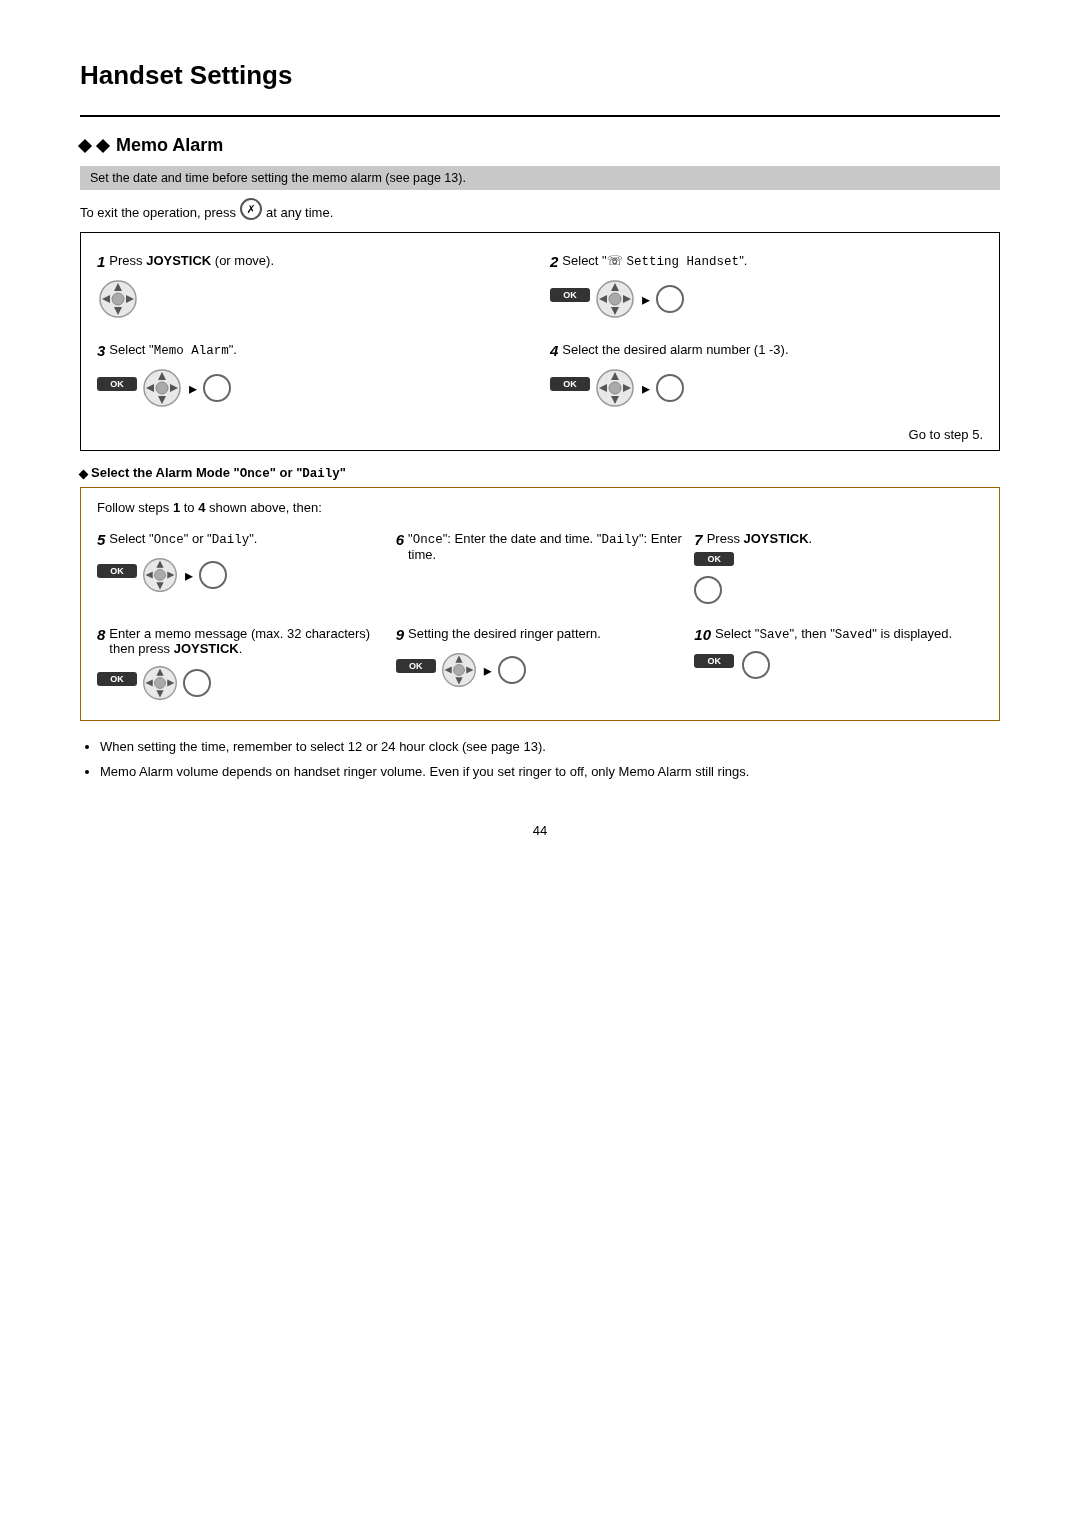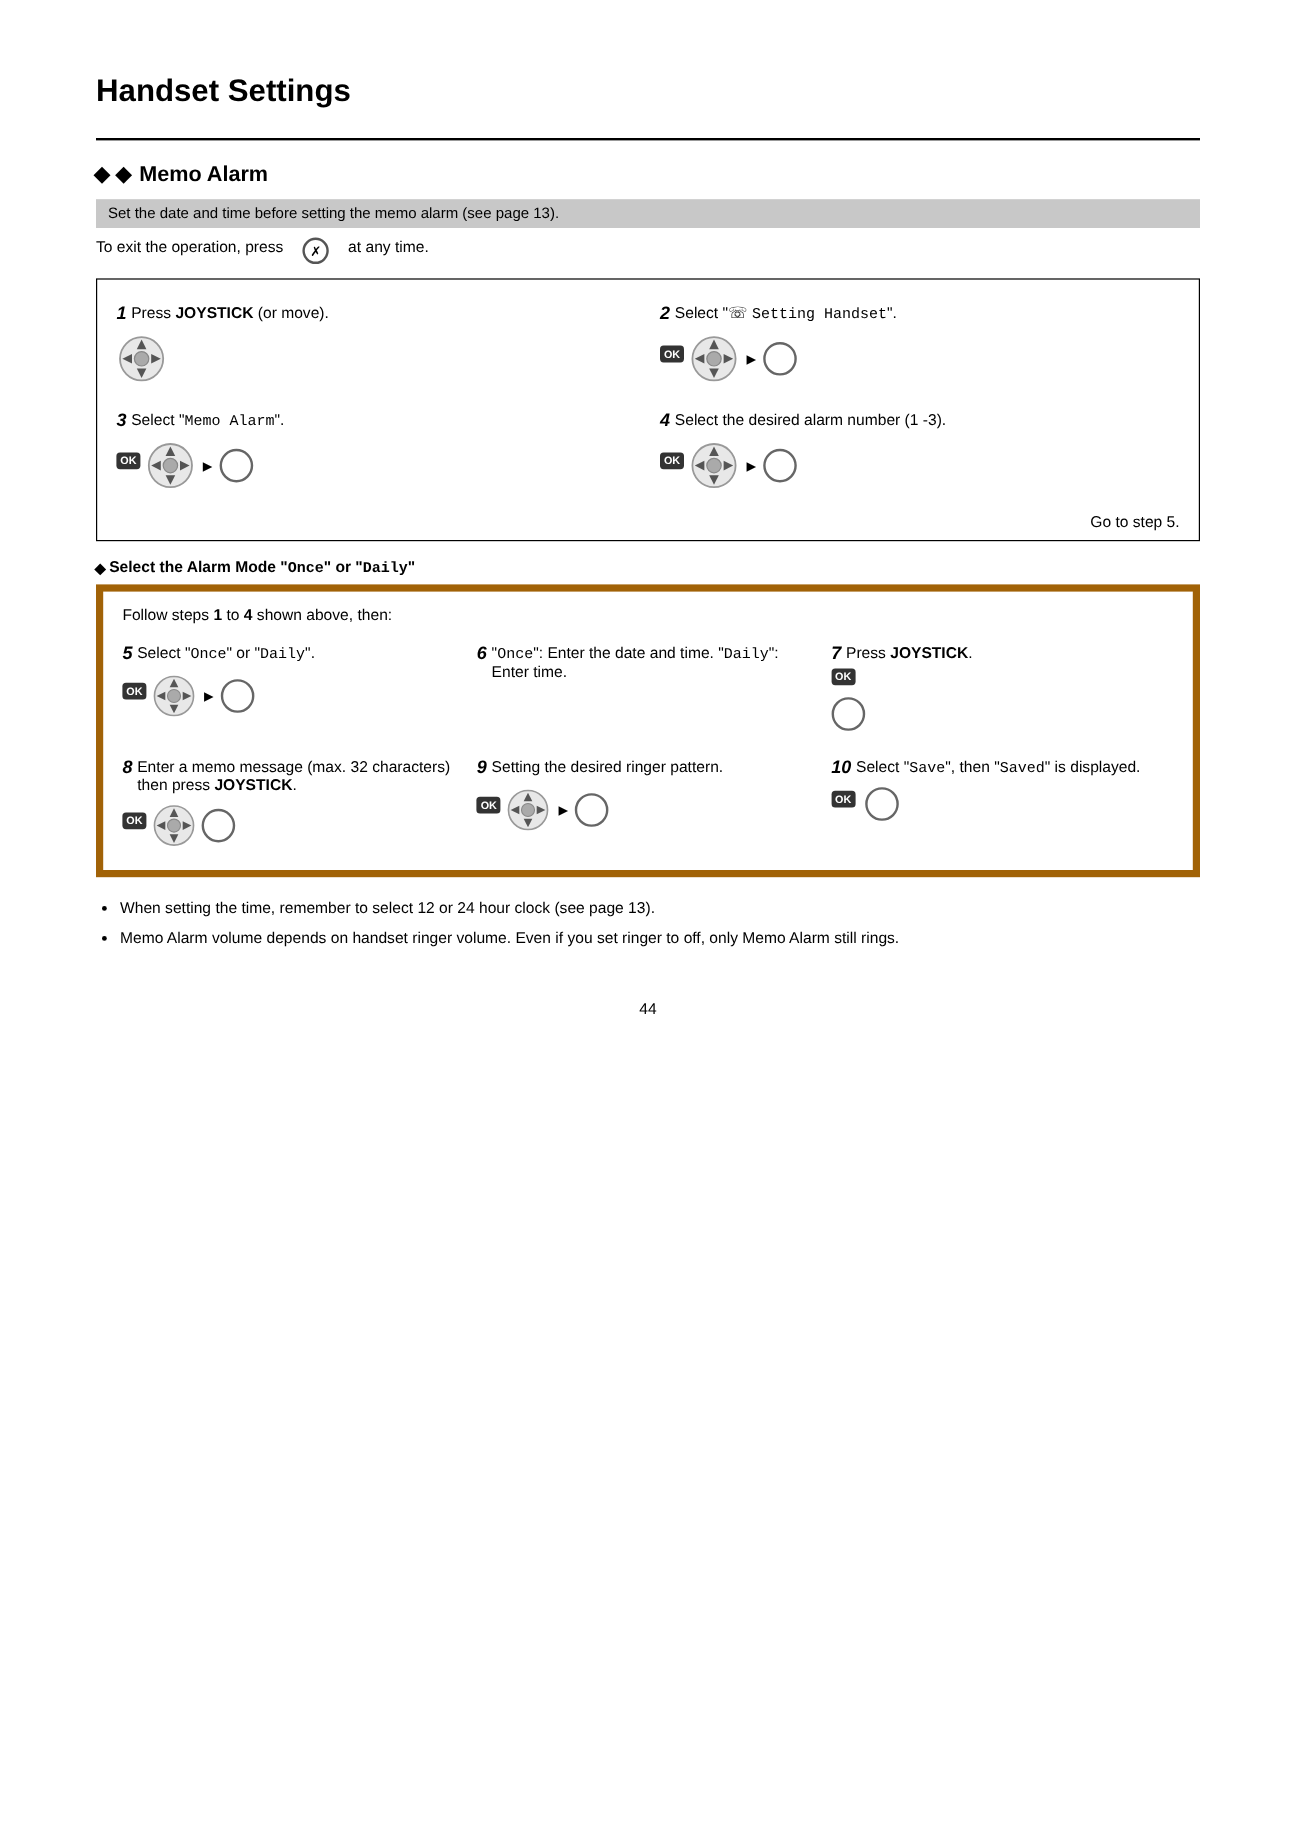--- a/index.html
+++ b/index.html
@@ -43,22 +43,22 @@
       background: #c8c8c8;
       padding: 5px 10px;
       font-size: 12.5px;
       margin-bottom: 8px;
     }
 
     .exit-note {
       font-size: 13px;
       margin-bottom: 12px;
       display: flex;
-      align-items: flex-start;
-      gap: 16px;
+      align-items: flex-end;
+      gap: 4px;
     }
 
     .main-steps-box {
       border: 1px solid #000;
       padding: 14px 16px 8px 16px;
       margin-bottom: 14px;
     }
 
     .steps-grid-2col {
       display: grid;
@@ -88,21 +88,21 @@
 
     .ok-btn {
       display: inline-flex;
       align-items: center;
       justify-content: center;
       background: #333;
       color: #fff;
       font-size: 9px;
       font-weight: bold;
       border-radius: 3px;
-      width: 20px;
+      width: 40px;
       height: 14px;
       position: relative;
       top: -4px;
     }
 
     .arrow-right {
       font-size: 16px;
       margin: 0 2px;
     }
 
@@ -135,21 +135,21 @@
 
     .small-diamond {
       display: inline-block;
       width: 7px;
       height: 7px;
       background: #000;
       transform: rotate(45deg);
     }
 
     .follow-box {
-      border: 6px solid #a16207;
+      border: 1px solid #a16207;
       padding: 12px 16px 12px 16px;
       margin-bottom: 16px;
     }
 
     .follow-note {
       font-size: 13px;
       margin-bottom: 10px;
     }
 
     .steps-grid-3col {

